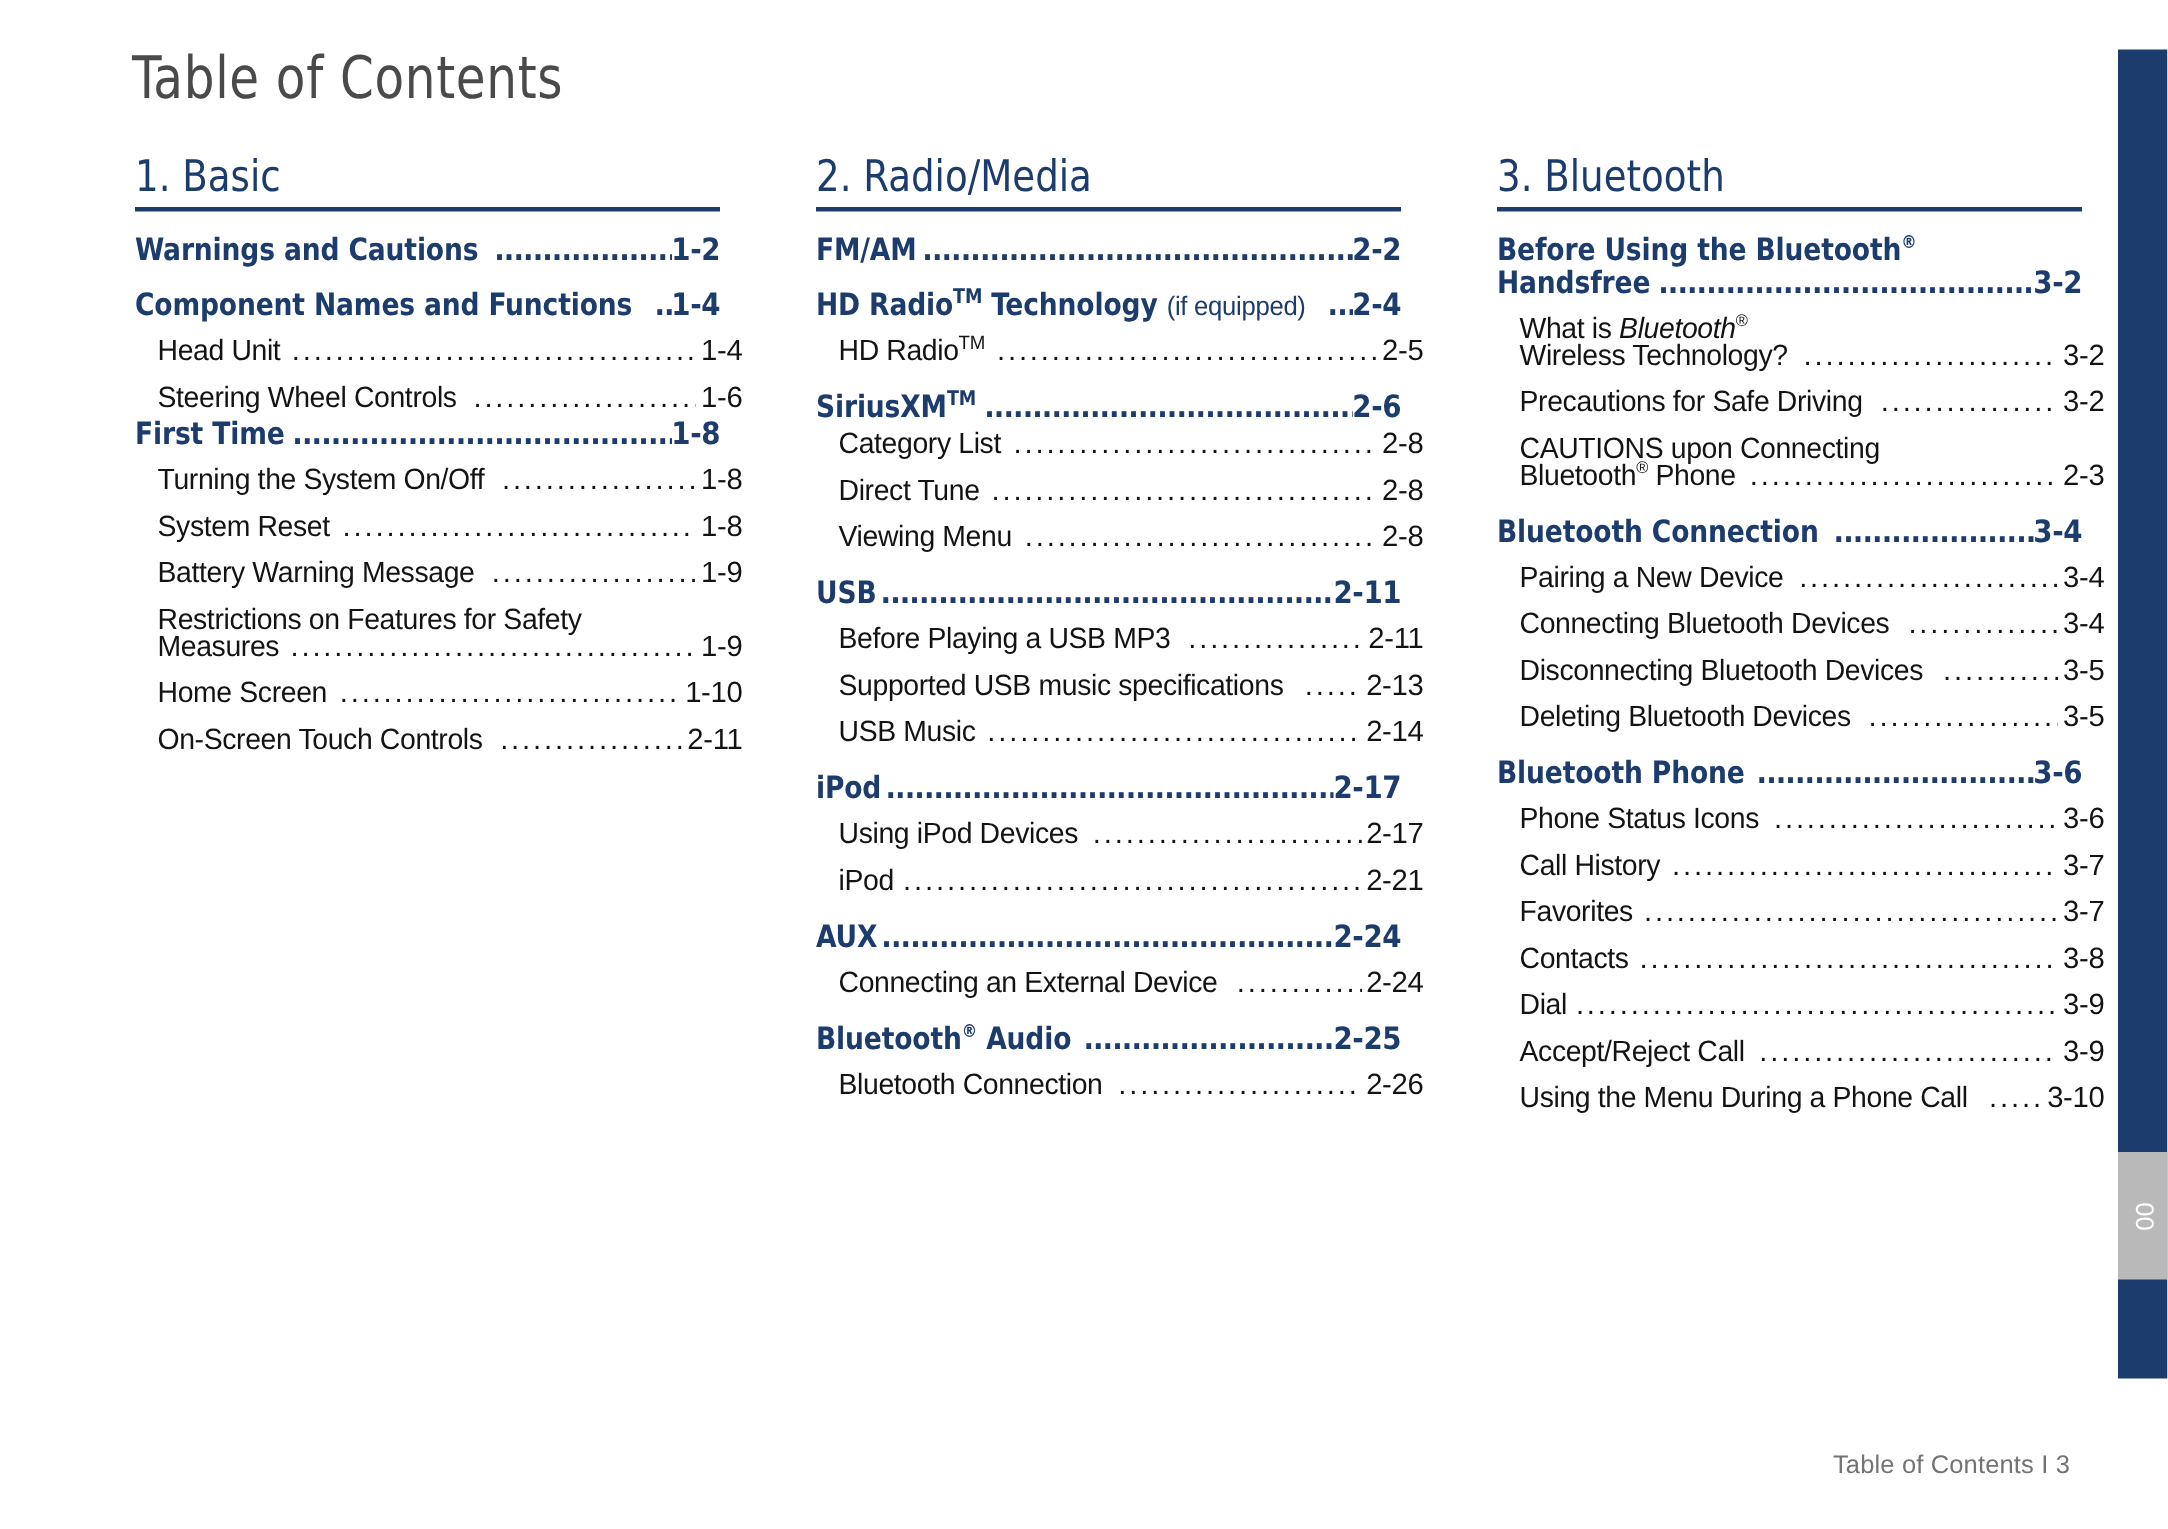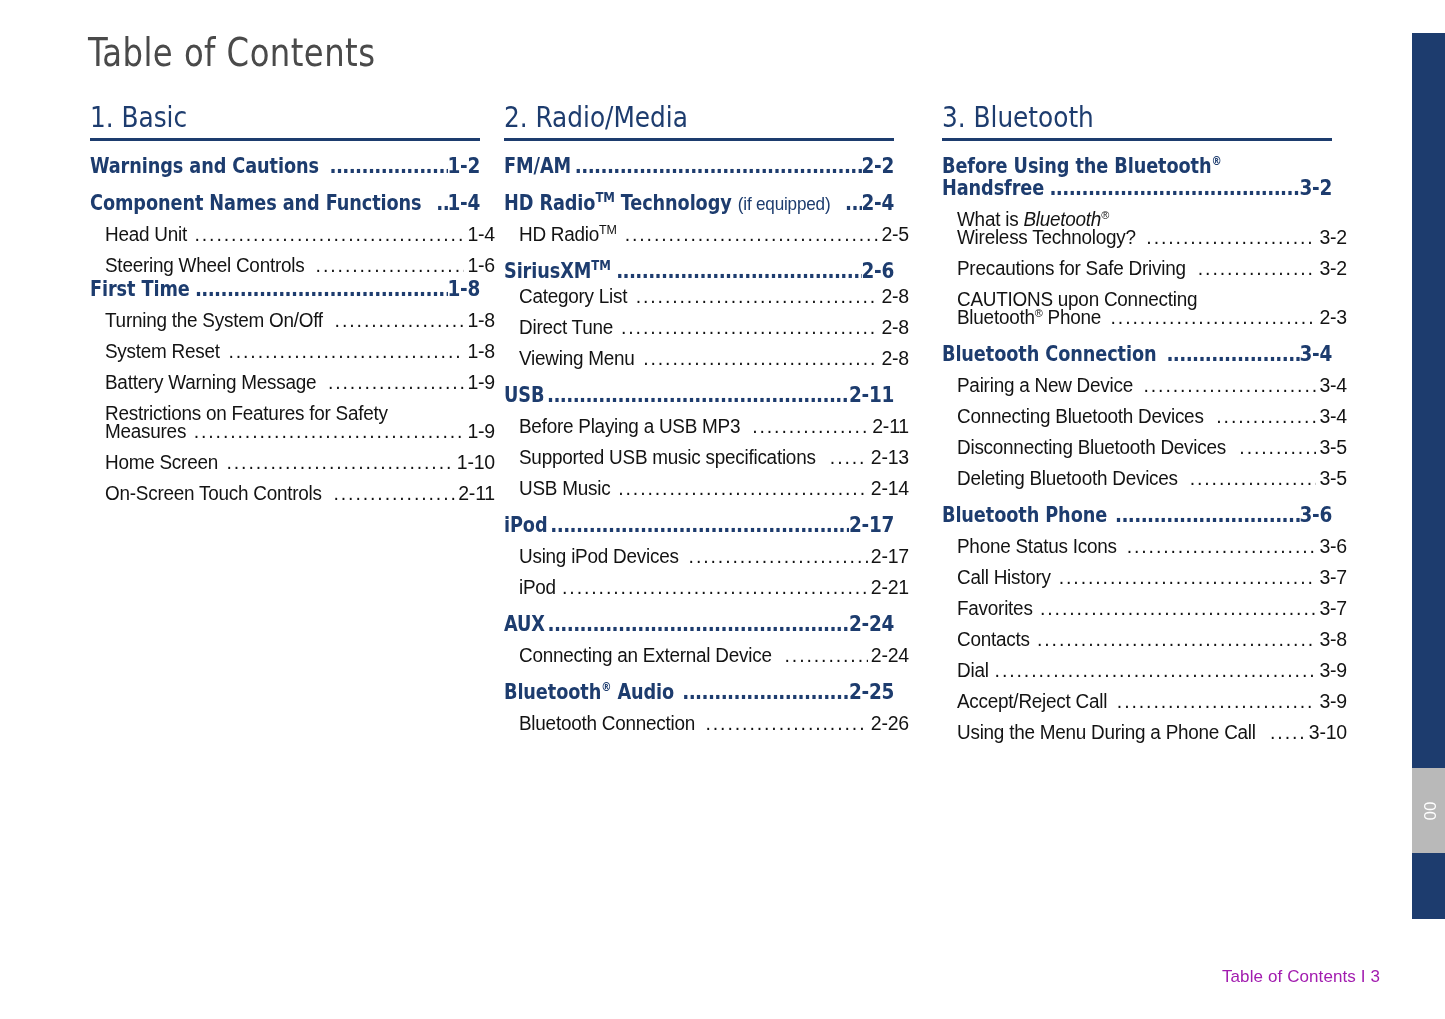--- a/index.html
+++ b/index.html
@@ -57,28 +57,28 @@
     transform-origin: left center;
   }
 
   
   .columns {
     position: absolute;
     left: 0;
     top: 100px;
     width: 1380px;
     display: flex;
-    gap: 0;
+    gap: 16px;
   }
   .col {
     width: 390px;
     flex: 0 0 390px;
   }
   .col-1 { margin-left: 90px; }
-  .col-2 { margin-left: 24px; }
+  .col-2 { margin-left: 48px; }
   .col-3 { margin-left: 48px; }
 
   
   .sec-head {
     font-size: 29px;
     color: #1d3c6e;
     font-family: "DejaVu Sans Condensed", "Liberation Sans Narrow", "Liberation Sans", sans-serif;
     letter-spacing: 0px;
     padding-bottom: 4px;
     transform: scaleX(0.95);
@@ -173,21 +173,21 @@
     vertical-align: super;
     line-height: 0;
   }
 
   
   .footer {
     position: absolute;
     right: 65px;
     bottom: 32px;
     font-size: 17px;
-    color: #a21caf;
+    color: #737373;
     font-family: "Liberation Sans", sans-serif;
     letter-spacing: 0.1px;
   }
 </style>
 </head>
 <body>
 
 <div class="edge-strip">
   <div class="edge-marker">
     <span class="edge-marker-label">00</span>

